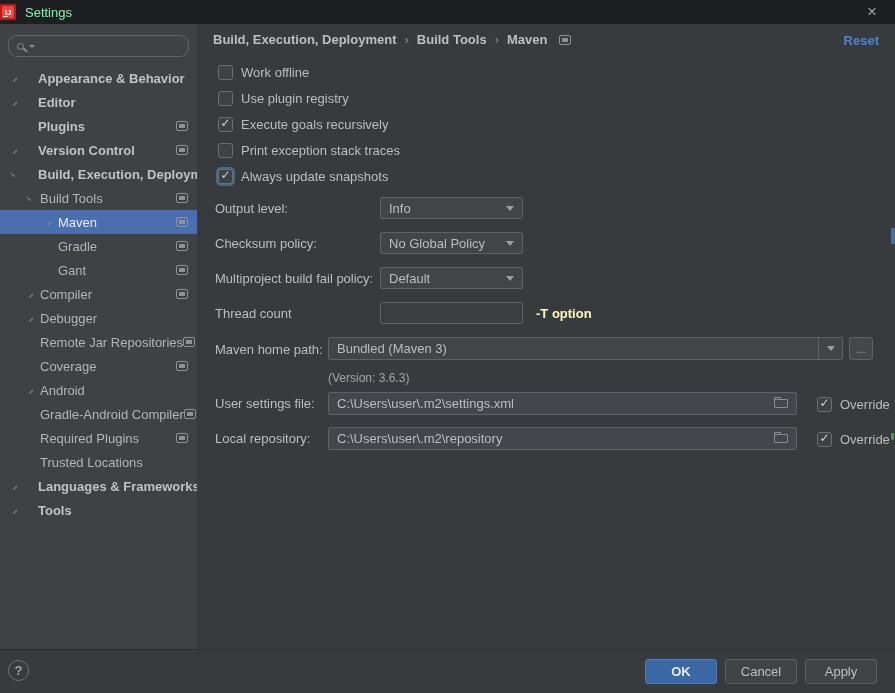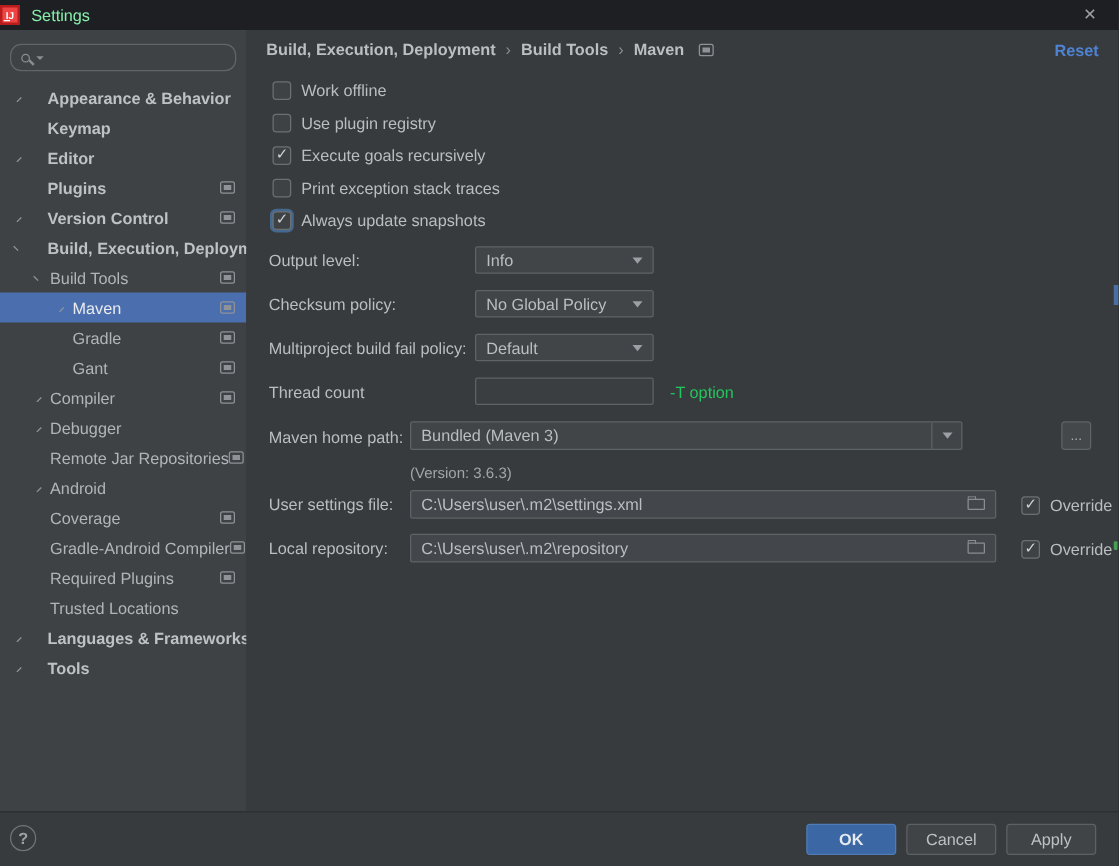--- a/index.html
+++ b/index.html
@@ -57,21 +57,21 @@
   .flabel{position:absolute;left:18px;color:#BBBEC0;font-size:13px;white-space:nowrap;}
   .combo{position:absolute;height:22px;background:#414548;border:1px solid #5E6366;border-radius:2px;
     display:flex;align-items:center;}
   .cv{flex:1;color:#BBBEC0;font-size:13px;padding-left:8px;white-space:nowrap;overflow:hidden;}
   .arr-cell{width:24px;height:100%;display:flex;align-items:center;justify-content:center;flex:none;}
   .combo.wide .arr-cell{border-left:1px solid #5E6366;}
   .arr{width:0;height:0;border-left:4.5px solid transparent;border-right:4.5px solid transparent;border-top:5px solid #9CA0A4;}
 
   .tinput{position:absolute;height:22px;background:#3B3E41;border:1px solid #5E6366;border-radius:2px;
     color:#BBBEC0;font-size:13px;padding:0 8px;outline:none;}
-  .hint{position:absolute;color:#22c55e;font-size:13px;}
+  .hint{position:absolute;color:#fef9c3;font-size:13px;font-weight:bold;}
   .note{position:absolute;color:#A1A5A8;font-size:12px;}
 
   .tfield{position:absolute;height:23px;background:#43474B;border:1px solid #5E6366;border-radius:2px;
     display:flex;align-items:center;}
   .fv{flex:1;color:#BBBEC0;font-size:13px;padding-left:8px;white-space:nowrap;overflow:hidden;}
   .folder{position:relative;width:14px;height:9px;border:1px solid #8A8E91;border-radius:1px;margin-right:8px;flex:none;}
   .folder::before{content:"";position:absolute;left:-1px;top:-3.5px;width:5px;height:2px;border:1px solid #8A8E91;border-bottom:none;border-radius:1px 1px 0 0;}
 
   .browse{position:absolute;width:24px;height:23px;background:#44484B;border:1px solid #5E6366;border-radius:3px;
     color:#A8ACAF;font-size:11px;line-height:16px;text-align:center;}
@@ -105,24 +105,20 @@
       <span class="mag"></span>
       <span class="mag-caret"></span>
       <input class="sinput" placeholder="" style="">
     </div>
     <div class="tree">
       <div class="ti l1 bold">
         <span class="chev cr"></span>
         <span class="tl">Appearance &amp; Behavior</span>
       </div>
       <div class="ti l1 bold">
-        <span class="chev cn"></span>
-        <span class="tl">Keymap</span>
-      </div>
-      <div class="ti l1 bold">
         <span class="chev cr"></span>
         <span class="tl">Editor</span>
       </div>
       <div class="ti l1 bold">
         <span class="chev cn"></span>
         <span class="tl">Plugins</span>
         <span class="mini">
             <span class="mini-in"></span>
           </span>
       </div>
@@ -177,29 +173,29 @@
         <span class="tl">Debugger</span>
       </div>
       <div class="ti l2">
         <span class="chev cn"></span>
         <span class="tl">Remote Jar Repositories</span>
         <span class="mini">
             <span class="mini-in"></span>
           </span>
       </div>
       <div class="ti l2">
+        <span class="chev cn"></span>
+        <span class="tl">Coverage</span>
+        <span class="mini">
+            <span class="mini-in"></span>
+          </span>
+      </div>
+      <div class="ti l2">
         <span class="chev cr"></span>
         <span class="tl">Android</span>
-      </div>
-      <div class="ti l2">
-        <span class="chev cn"></span>
-        <span class="tl">Coverage</span>
-        <span class="mini">
-            <span class="mini-in"></span>
-          </span>
       </div>
       <div class="ti l2">
         <span class="chev cn"></span>
         <span class="tl">Gradle-Android Compiler</span>
         <span class="mini">
             <span class="mini-in"></span>
           </span>
       </div>
       <div class="ti l2">
         <span class="chev cn"></span>
@@ -279,21 +275,21 @@
       <span class="arr-cell">
           <span class="arr"></span>
         </span>
     </div>
 
     <span class="flabel" style="top:282px">Thread count</span>
     <input class="tinput" style="left: 183px; top: 278px; width: 143px;" value="">
     <span class="hint" style="left:339px;top:282px">-T option</span>
 
     <span class="flabel" style="top:318px">Maven home path:</span>
-    <div class="combo wide" style="left:131px;top:313px;width:442px;height:23px">
+    <div class="combo wide" style="left:131px;top:313px;width:515px;height:23px">
       <span class="cv">Bundled (Maven 3)</span>
       <span class="arr-cell">
           <span class="arr"></span>
         </span>
     </div>
     <button class="browse" style="left:652px;top:313px">...</button>
     <span class="note" style="left:131px;top:347px">(Version: 3.6.3)</span>
 
     <span class="flabel" style="top:372px">User settings file:</span>
     <div class="tfield" style="left:131px;top:368px;width:469px">

